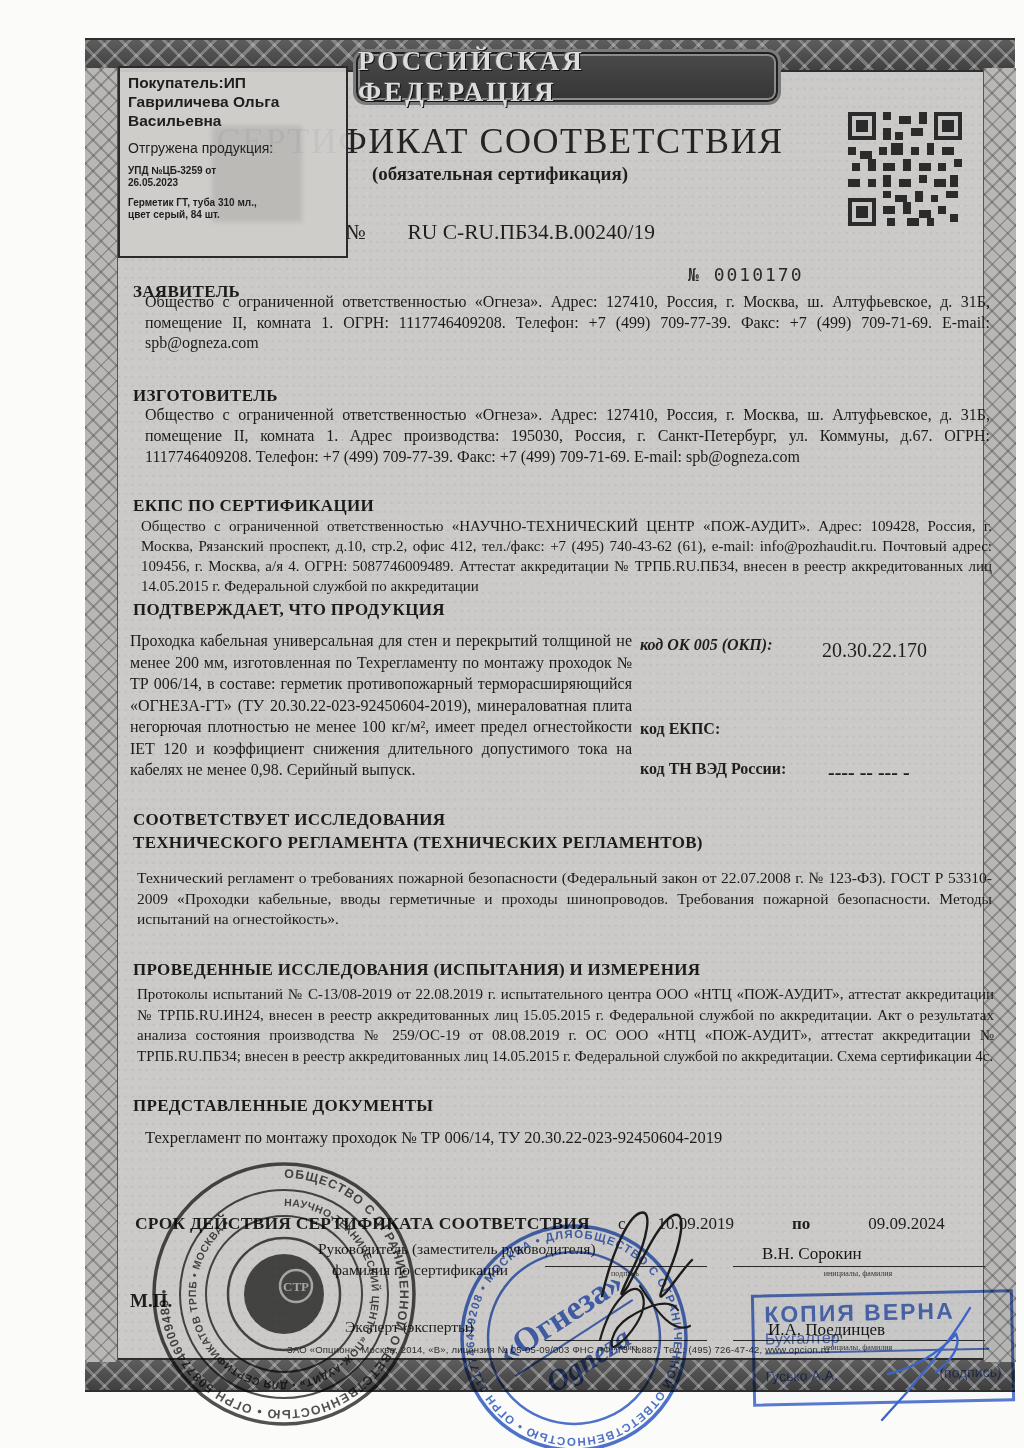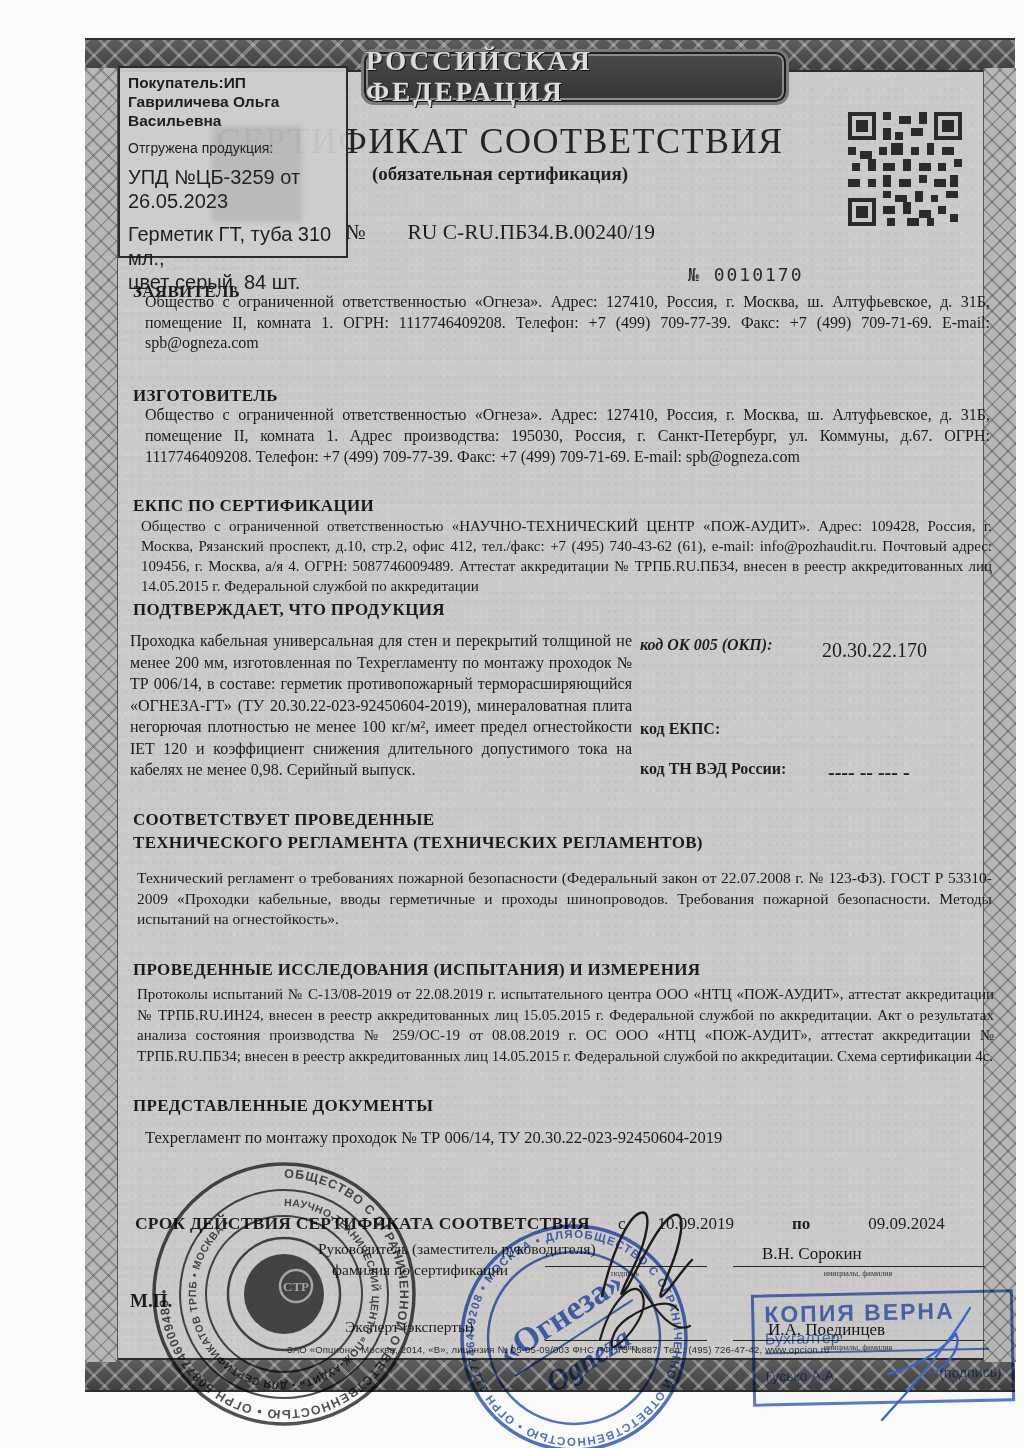--- a/index.html
+++ b/index.html
@@ -32,24 +32,24 @@
   
   .shipnote{position:absolute;left:118px;top:66px;width:230px;height:192px;
             border:2.5px solid #2a2a2a;background:rgba(205,204,202,.95);
             font-family:"Liberation Sans", sans-serif;padding:6px 8px;box-sizing:border-box;
             z-index:5;}
   .shipnote .blotch{position:absolute;left:92px;top:58px;width:90px;height:96px;
             background:rgba(60,60,60,.13);filter:blur(2px);}
   .shipnote p{margin:0;line-height:1.22;}
   .sn-bold{font-weight:bold;font-size:15.5px;}
   .sn-reg{font-size:14px;margin-top:9px !important;}
-  .sn-reg2{font-size:20px;margin-top:8px !important;}
-
-  
-  .banner{position:absolute;left:364px;top:52px;width:418px;height:46px;z-index:6;
+  .sn-reg2{font-size:10px;margin-top:8px !important;font-weight:bold;}
+
+  
+  .banner{position:absolute;left:356px;top:52px;width:418px;height:46px;z-index:6;
           background:linear-gradient(#4a4a4a,#353535);border:2px solid #1f1f1f;border-radius:10px;
           box-shadow:0 0 0 3px #7a7a7a, inset 0 0 0 2px #8b8b8b;
           display:flex;align-items:center;justify-content:center;}
   .banner span{font-family:"Liberation Serif", serif;font-weight:bold;font-size:27px;
           letter-spacing:3px;color:#dcdcdc;text-shadow:1px 1px 0 #111, -1px -1px 0 #666;}
   .doc-title{position:absolute;left:130px;top:120px;width:740px;text-align:center;
           font-size:36px;letter-spacing:1.5px;color:#242424;}
   .doc-sub{position:absolute;left:130px;top:163px;width:740px;text-align:center;
           font-weight:bold;font-size:19px;}
   .doc-num{position:absolute;left:130px;top:220px;width:740px;text-align:center;font-size:21.5px;}
@@ -211,21 +211,21 @@
 
   <div class="h-sec" style="top:600px;">ПОДТВЕРЖДАЕТ, ЧТО ПРОДУКЦИЯ</div>
   <div class="t-sec" id="product-body">Проходка кабельная универсальная для стен и перекрытий толщиной не менее 200 мм, изготовленная по Техрегламенту по монтажу проходок № ТР 006/14, в составе: герметик противопожарный терморасширяющийся «ОГНЕЗА-ГТ» (ТУ 20.30.22-023-92450604-2019), минераловатная плита негорючая плотностью не менее 100 кг/м², имеет предел огнестойкости IET 120 и коэффициент снижения длительного допустимого тока на кабелях не менее 0,98. Серийный выпуск.</div>
   <div class="code-label" style="top:636px;font-style:italic;">код ОК 005 (ОКП):</div>
   <div class="code-value" style="left:822px;top:639px;">20.30.22.170</div>
   <div class="code-label" style="top:720px;">код ЕКПС:</div>
   <div class="code-value" style="left:822px;top:703px;"></div>
   <div class="code-label" style="top:760px;">код ТН ВЭД России:</div>
   <div class="code-value" style="left:828px;top:761px;font-weight:bold;">---- -- --- -</div>
 
-  <div class="h-sec" style="top:810px;">СООТВЕТСТВУЕТ ПРОВЕДЕННЫЕ</div>
+  <div class="h-sec" style="top:810px;">СООТВЕТСТВУЕТ ИССЛЕДОВАНИЯ</div>
   <div class="h-sec" style="top:833px;">ТЕХНИЧЕСКОГО РЕГЛАМЕНТА (ТЕХНИЧЕСКИХ РЕГЛАМЕНТОВ)</div>
   <div class="t-sec" id="requirements-body">Технический регламент о требованиях пожарной безопасности (Федеральный закон от 22.07.2008 г. № 123-ФЗ). ГОСТ Р 53310-2009 «Проходки кабельные, вводы герметичные и проходы шинопроводов. Требования пожарной безопасности. Методы испытаний на огнестойкость».</div>
 
   <div class="h-sec" style="top:960px;">ПРОВЕДЕННЫЕ ИССЛЕДОВАНИЯ (ИСПЫТАНИЯ) И ИЗМЕРЕНИЯ</div>
   <div class="t-sec" id="tests-body">Протоколы испытаний № С-13/08-2019 от 22.08.2019 г. испытательного центра ООО «НТЦ «ПОЖ-АУДИТ», аттестат аккредитации № ТРПБ.RU.ИН24, внесен в реестр аккредитованных лиц 15.05.2015 г. Федеральной службой по аккредитации. Акт о результатах анализа состояния производства № 259/ОС-19 от 08.08.2019 г. ОС ООО «НТЦ «ПОЖ-АУДИТ», аттестат аккредитации № ТРПБ.RU.ПБ34; внесен в реестр аккредитованных лиц 14.05.2015 г. Федеральной службой по аккредитации. Схема сертификации 4с.</div>
 
   <div class="h-sec" style="top:1096px;">ПРЕДСТАВЛЕННЫЕ ДОКУМЕНТЫ</div>
   <div class="t-sec" id="documents-body">Техрегламент по монтажу проходок № ТР 006/14, ТУ 20.30.22-023-92450604-2019</div>
 
   <div class="validity">

